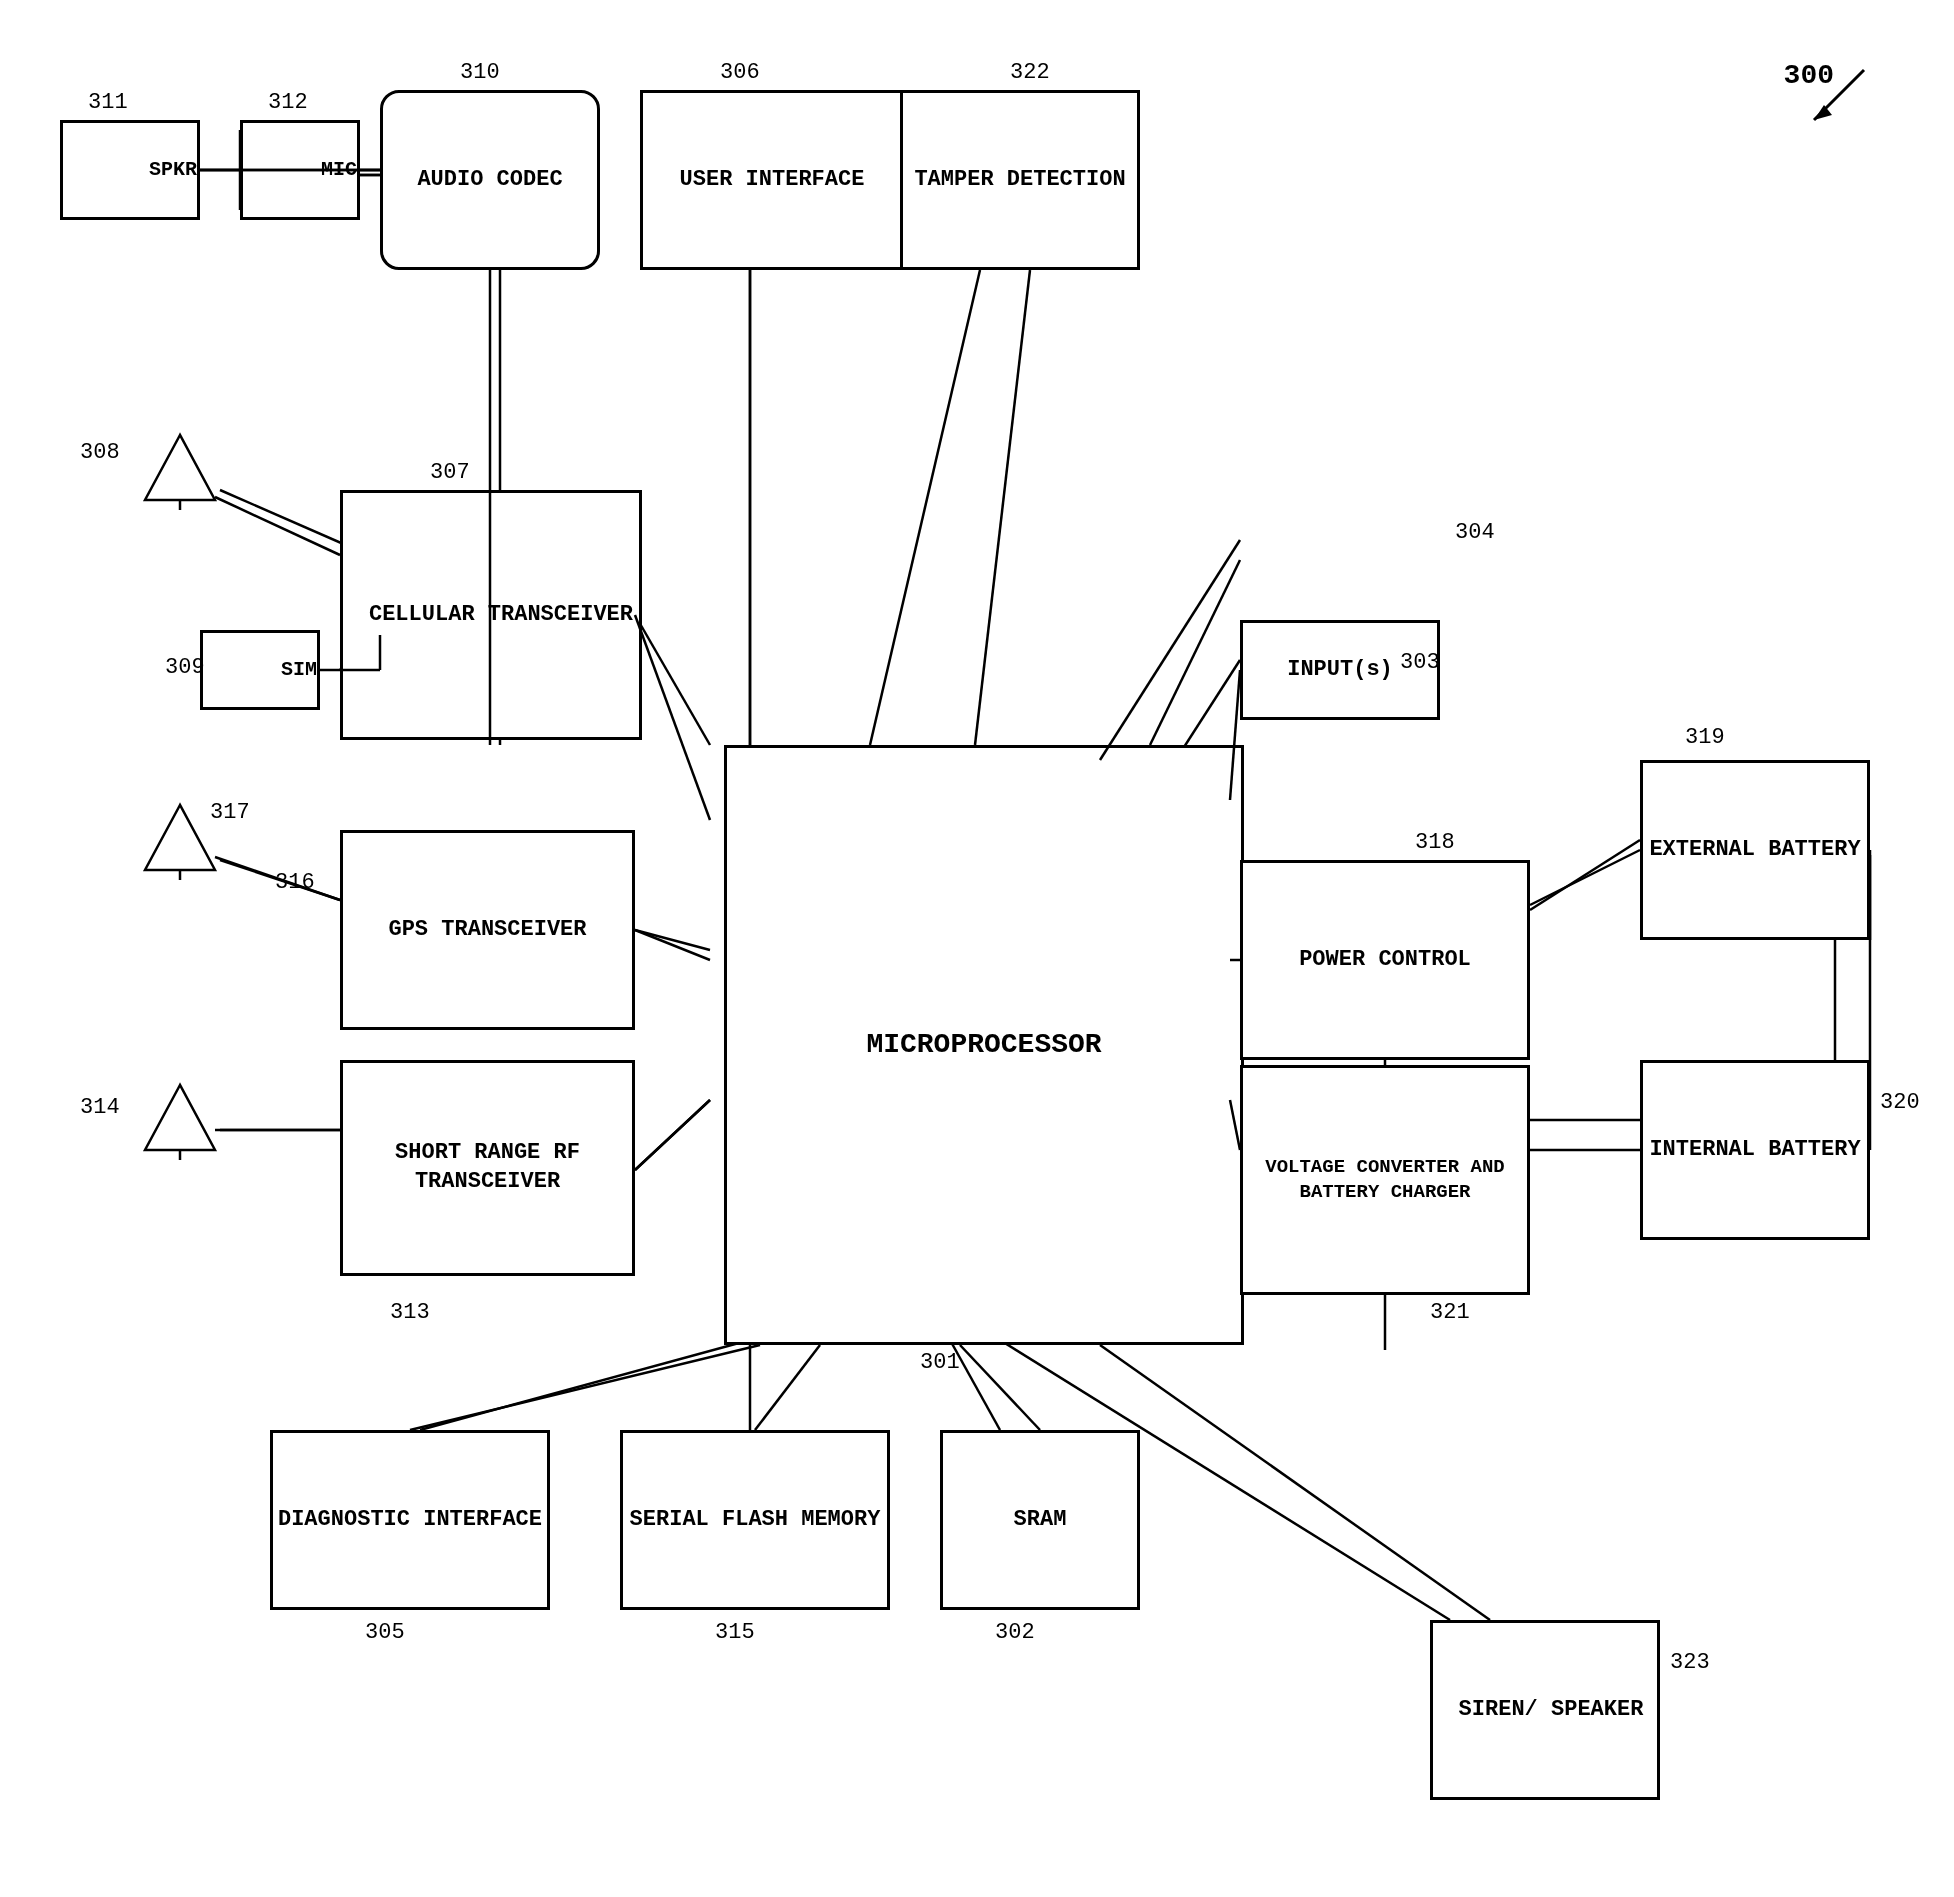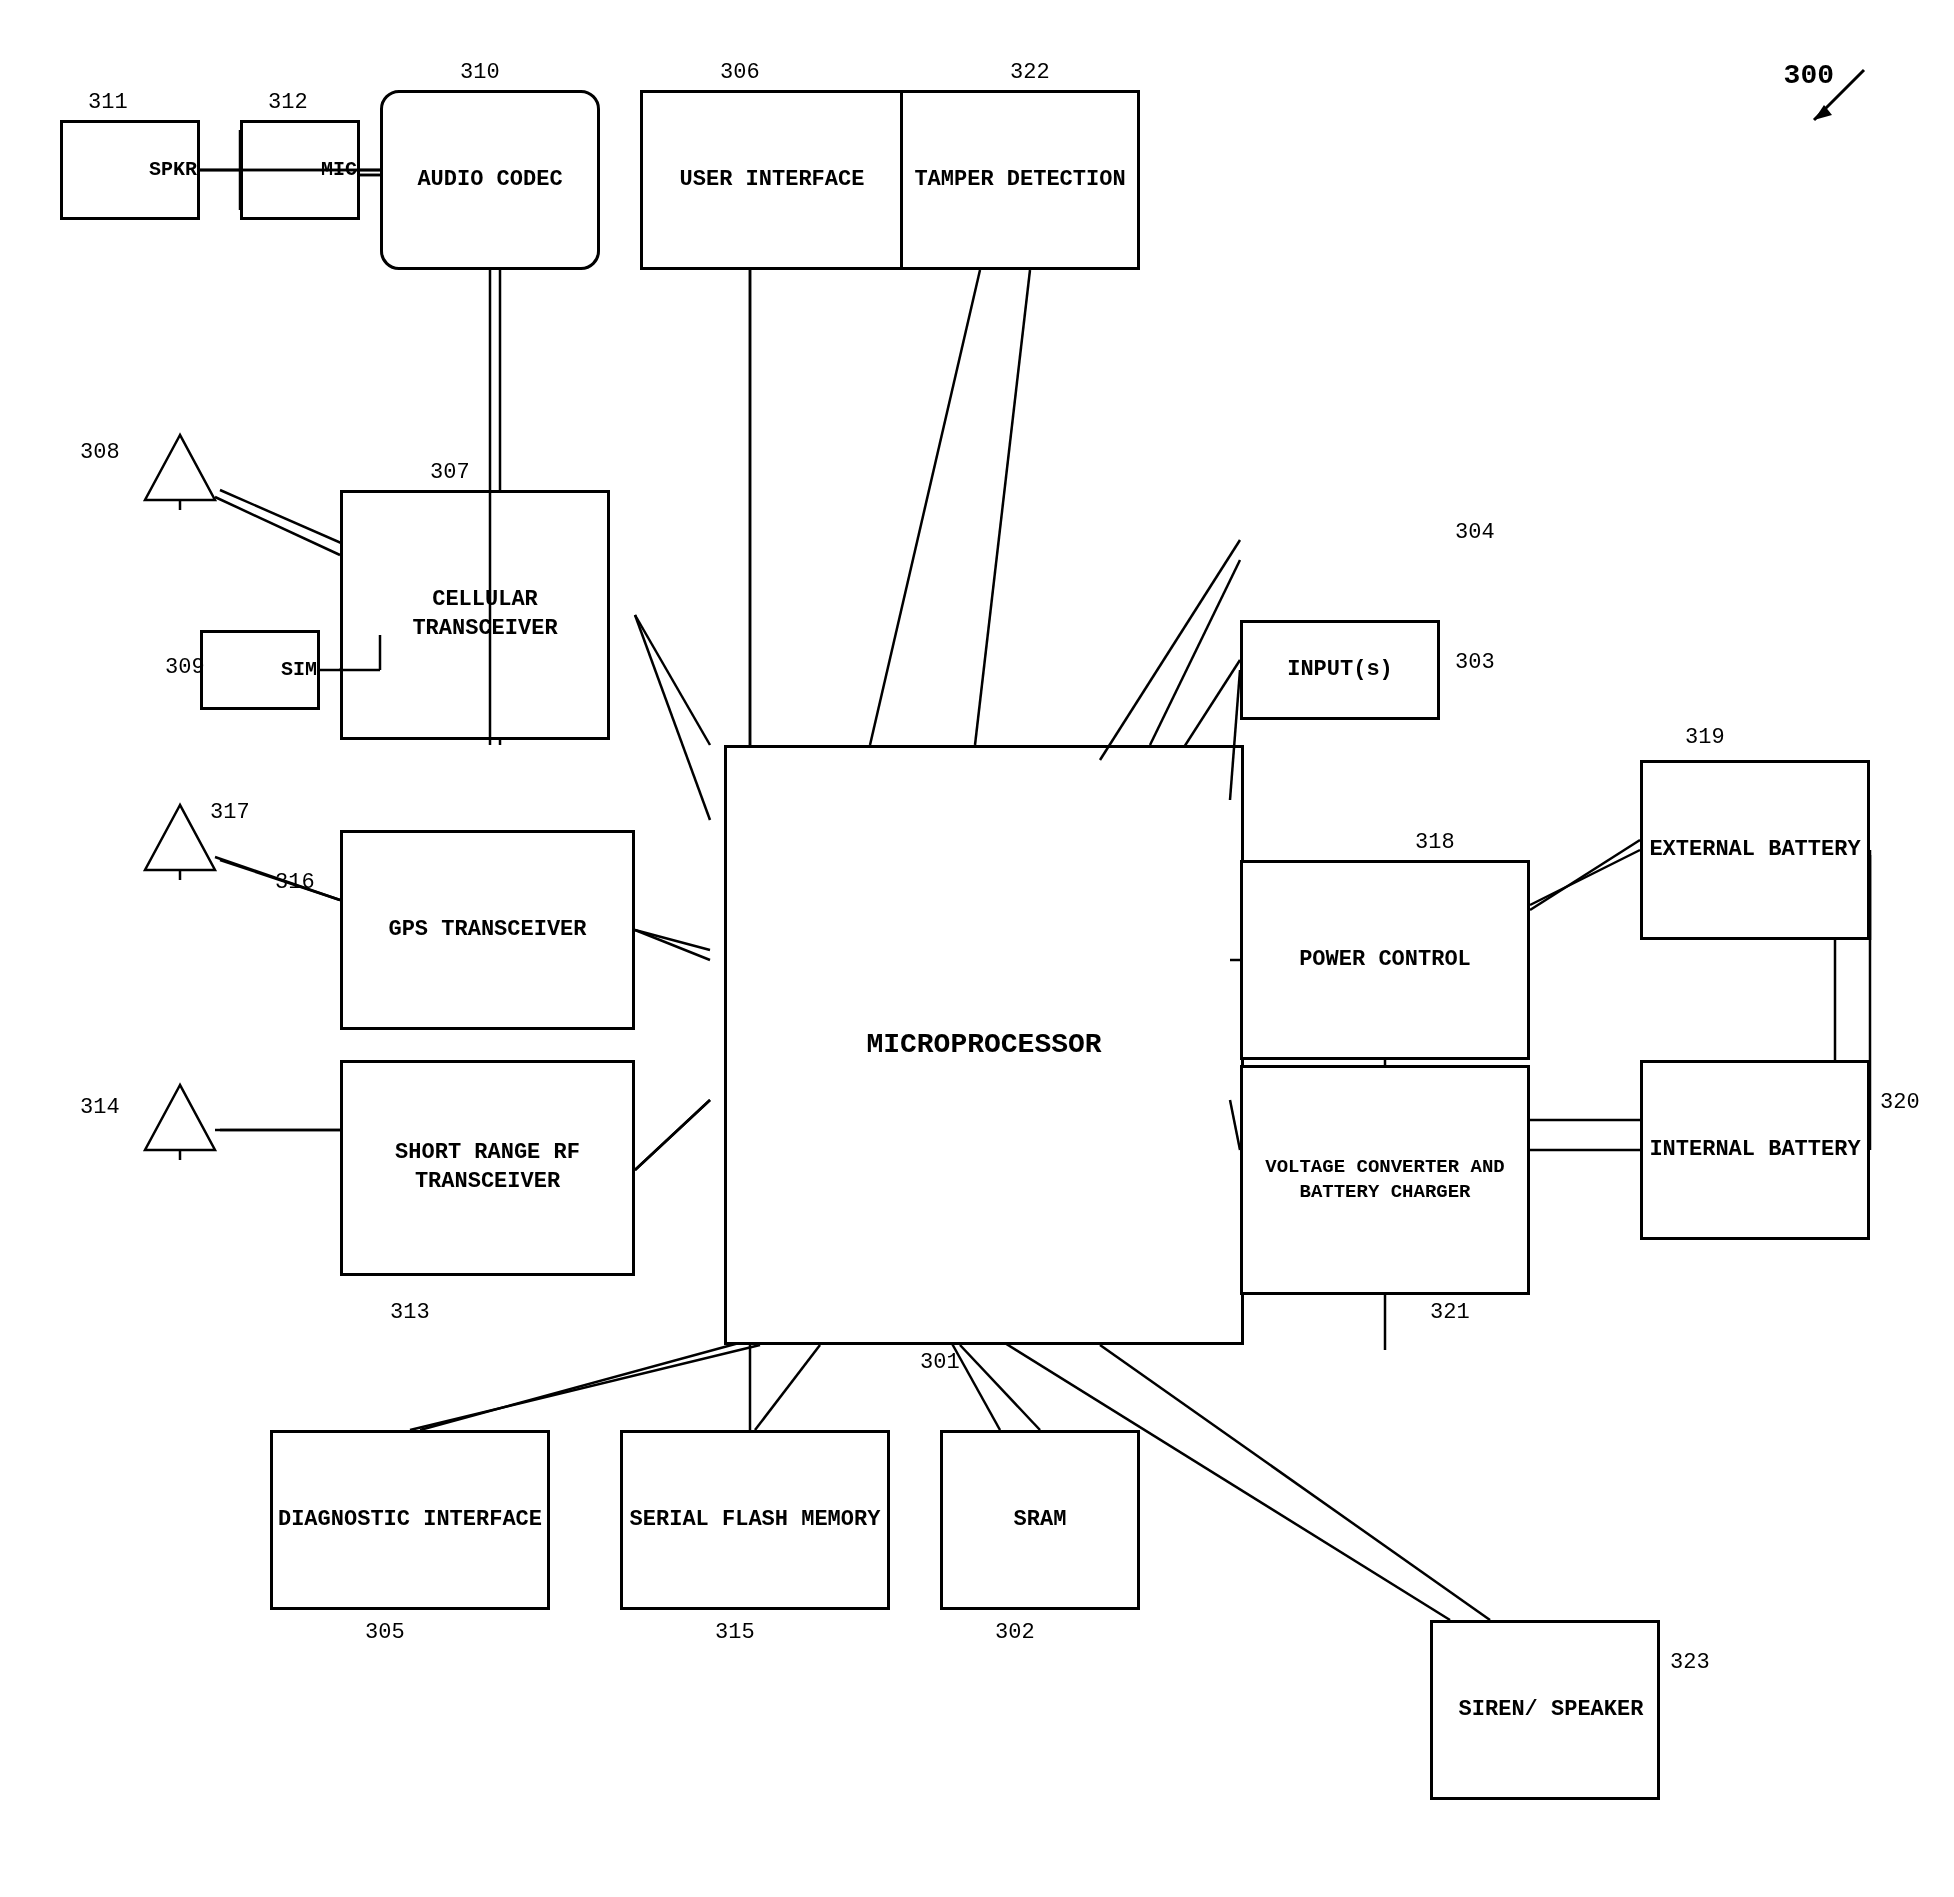--- a/index.html
+++ b/index.html
@@ -147,30 +147,30 @@
     <span>TAMPER
 DETECTION</span>
   </div>
   <div class="ref-num" style="left:1010px; top:60px;">322</div>
 
   <div class="ref-num" style="left:1455px; top:520px;">304</div>
 
   <div class="box" style="left:1240px; top:620px; width:200px; height:100px;">
     <span>INPUT(s)</span>
   </div>
-  <div class="ref-num" style="left:1455px; top:650px;font-family:Liberation Mono, monospace;">303</div>
+  <div class="ref-num" style="left:1400px; top:650px;font-family:Liberation Mono, monospace;">303</div>
 
   <svg style="position:absolute;left:140px;top:430px;width:80px;height:80px;">
     <polygon points="40,5 5,70 75,70" fill="none" stroke="#000" stroke-width="2.5"></polygon>
     <line x1="40" y1="70" x2="40" y2="80" stroke="#000" stroke-width="2.5"></line>
   </svg>
   <div class="ref-num" style="left:80px; top:440px;">308</div>
   <line x1="180" y1="470" x2="380" y2="560" style="position:absolute;">
 
-  <div class="box" style="left:340px; top:490px; width:270px; height:250px;padding-left:20px;">
+  <div class="box" style="left:340px; top:490px; width:302px; height:250px;padding-left:20px;">
     <span>CELLULAR
 TRANSCEIVER</span>
   </div>
   <div class="ref-num" style="left:430px; top:460px;">307</div>
 
   <div class="box box-small" style="left:200px; top:630px; width:120px; height:80px;">
     <span>SIM</span>
   </div>
   <div class="ref-num" style="left:165px; top:655px;">309</div>
 

